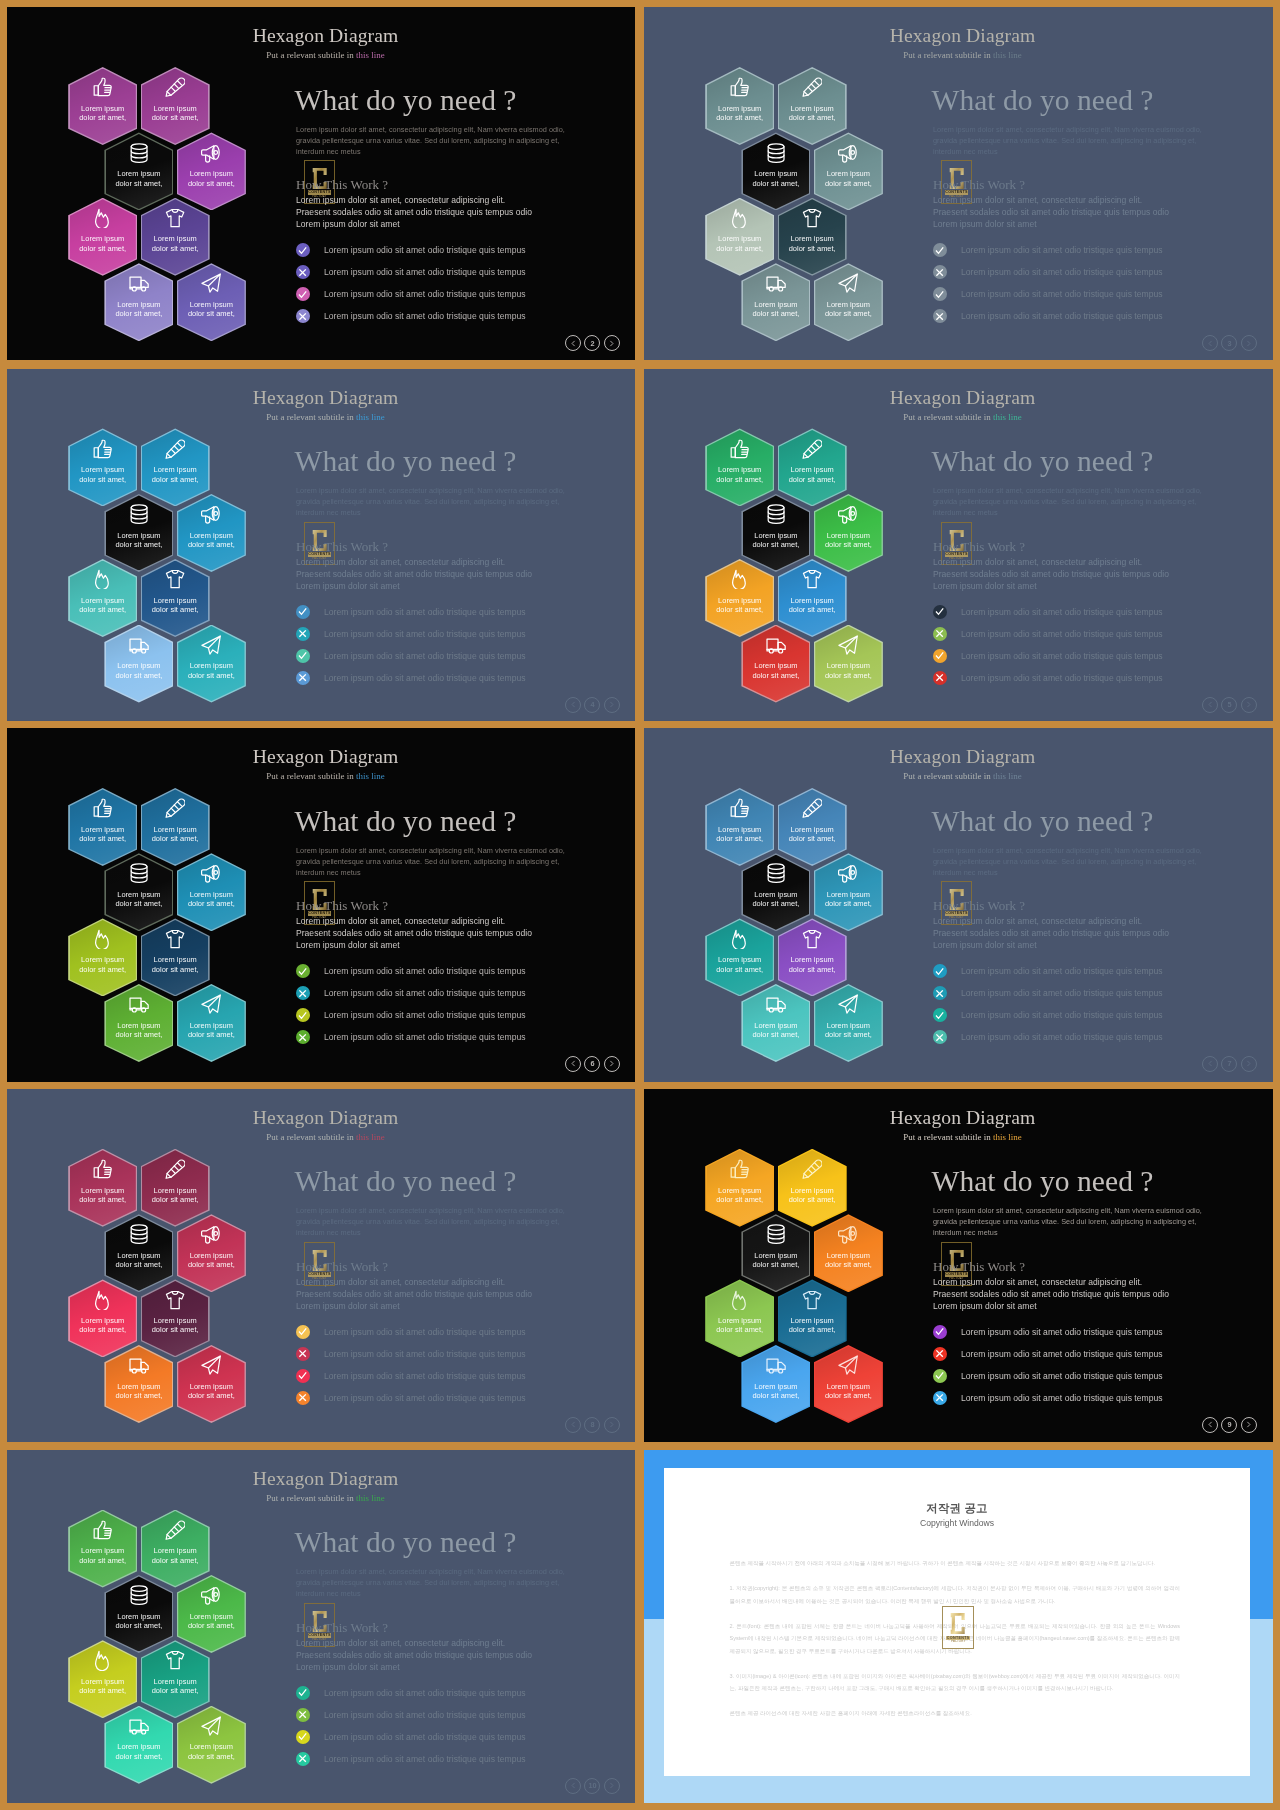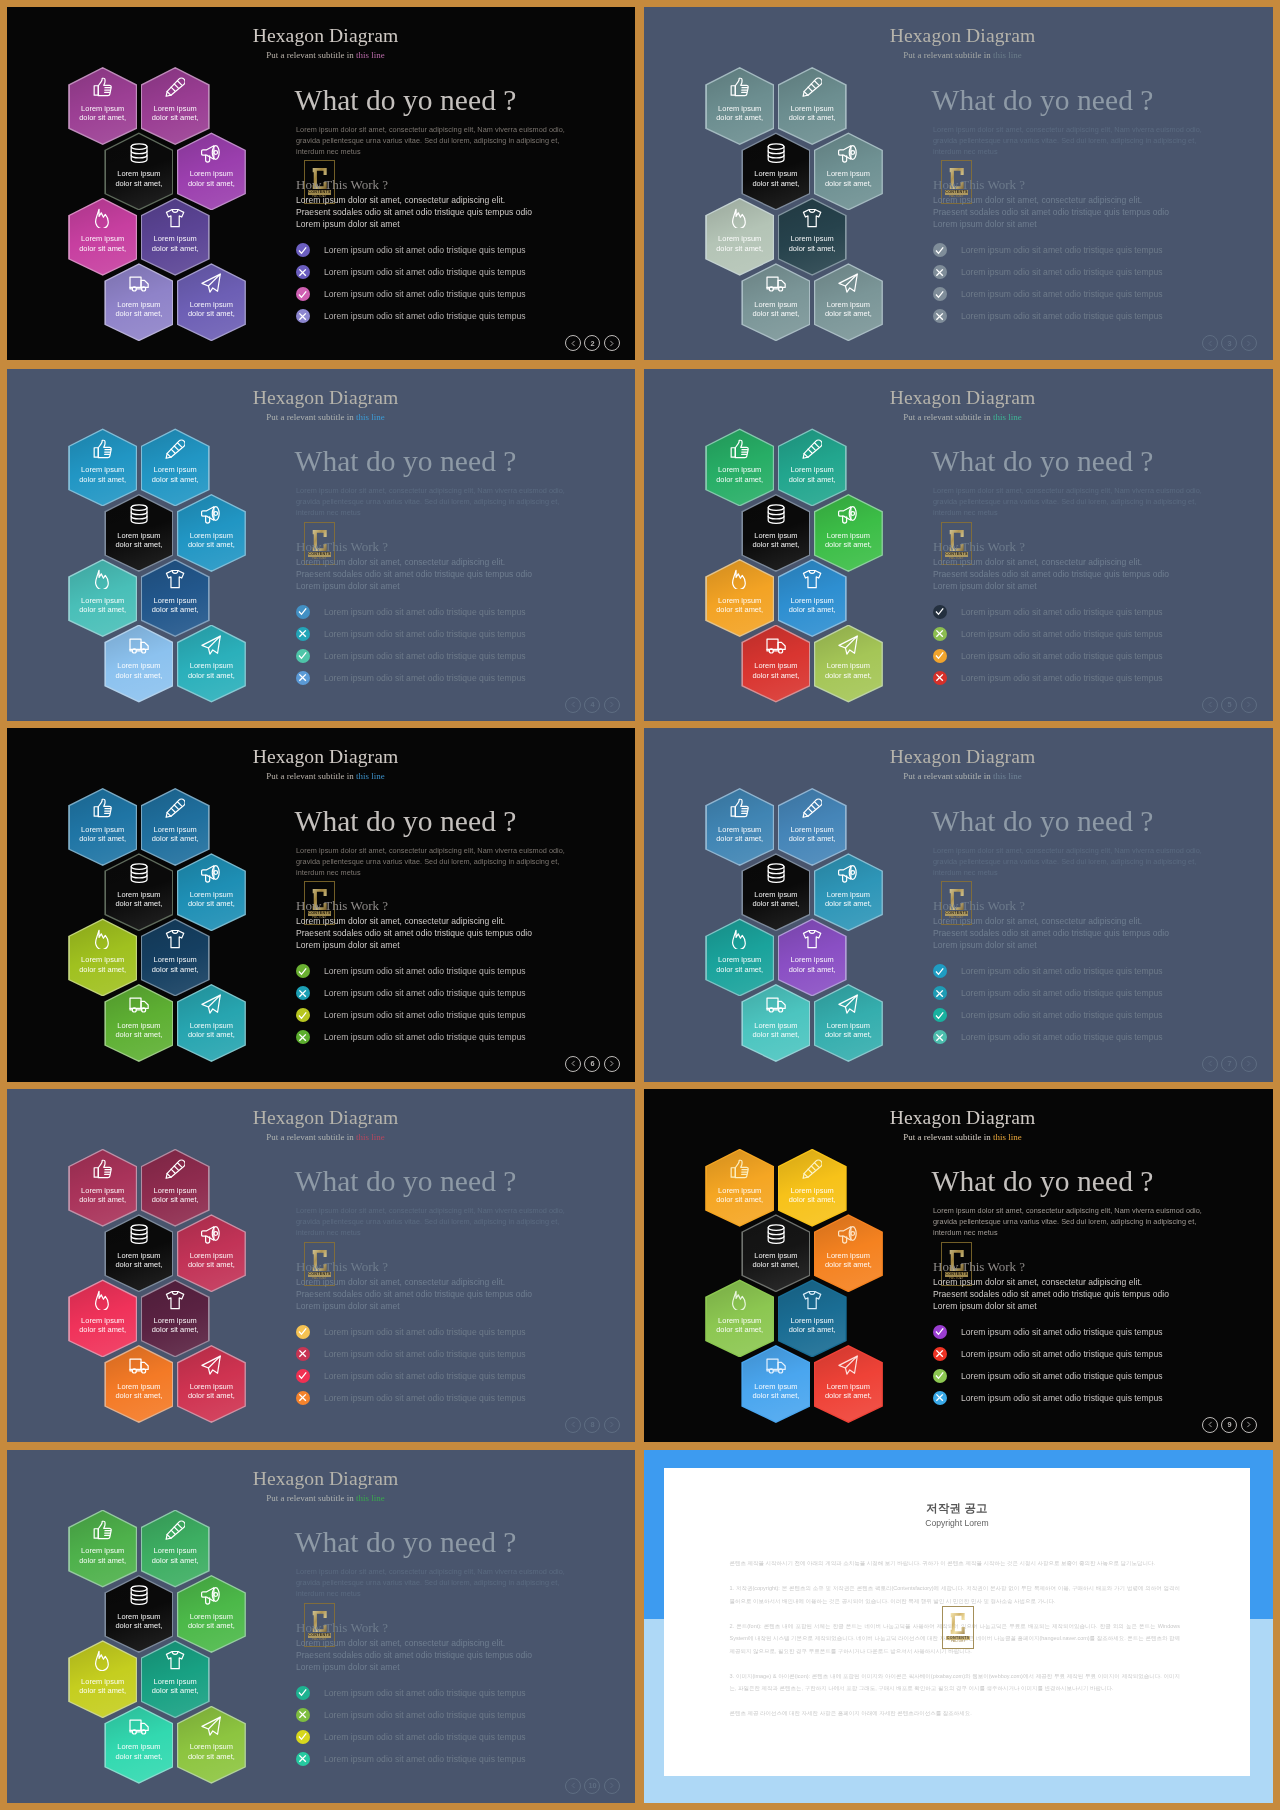--- a/index.html
+++ b/index.html
@@ -1858,21 +1858,21 @@
             <path d="M9 4l8 8-8 8"></path>
           </svg>
         </div>
       </div>
     </div>
     <div class="slide">
       <div class="cr">
         <div class="bot"></div>
         <div class="paper">
           <div class="crt1">저작권 공고</div>
-          <div class="crt2">Copyright Lorem</div>
+          <div class="crt2">Copyright Windows</div>
           <div class="crbody">
             <p>콘텐츠 제작을 시작하시기 전에 아래의 계약과 소치능을 시청해 보기 바랍니다. 귀하가 이 콘텐츠 제작을 시작하는 것은 시청시 사항으로 보중어 중의한 사농으로 담기노답니다.</p>
             <p>1. 저작권(copyright): 본 콘텐츠의 소유 및 저작권은 콘텐츠 팩토리(Contentsfactory)에 세합니다. 저작권이 본사항 없이 무단 복제하여 이용, 구매하시 배포와 가기 법령에 의하여 엄격히 불허으로 이보하서서 배인내에 이용하는 것은 공시되어 있습니다. 이러한 복제 행위 발인 시 민인한 민사 및 형사소송 사법으로 가니다.</p>
             <p>2. 폰트(font): 콘텐츠 내에 포함된 서체는 한글 폰트는 네이버 나눔고딕을 사용하여 제작되어 있으며 나눔고딕은 무료로 배포되는 제작되어있습니다. 한글 외의 높은 폰트는 Windows System에 내장된 시스템 기본으로 제작되었습니다. 네이버 나눔고딕 라이선스에 대한 자세한 사항은 네이버 나눔글꼴 홈페이지(hangeul.naver.com)를 참조하세요. 폰트는 콘텐츠와 함께 제공되지 않으므로, 필요한 경우 무료폰트를 구하시거나 다운로드 받으셔서 사용하시시기 바랍니다.</p>
             <p>3. 이미지(image) &amp; 아이콘(icon): 콘텐츠 내에 포함된 이미지와 아이콘은 픽사베이(pixabay.com)와 웹보이(webboy.com)에서 제공한 무료 제작된 무료 이미지이 제작되었습니다. 이미지는, 파일은한 제작과 콘텐츠는, 구한하지 나에서 포함 그래도, 구매시 배포로 확인하고 필요의 경우 이시를 생주하시거나 이미지를 변경하시보나시기 바랍니다.</p>
             <p>콘텐츠 제공 라이선스에 대한 자세한 사항은 홈페이지 아래에 자세한 콘텐츠라이선스를 참조하세요.</p>
           </div>
           <div class="wm">
             <div class="fr"></div>
             <div class="lt">

